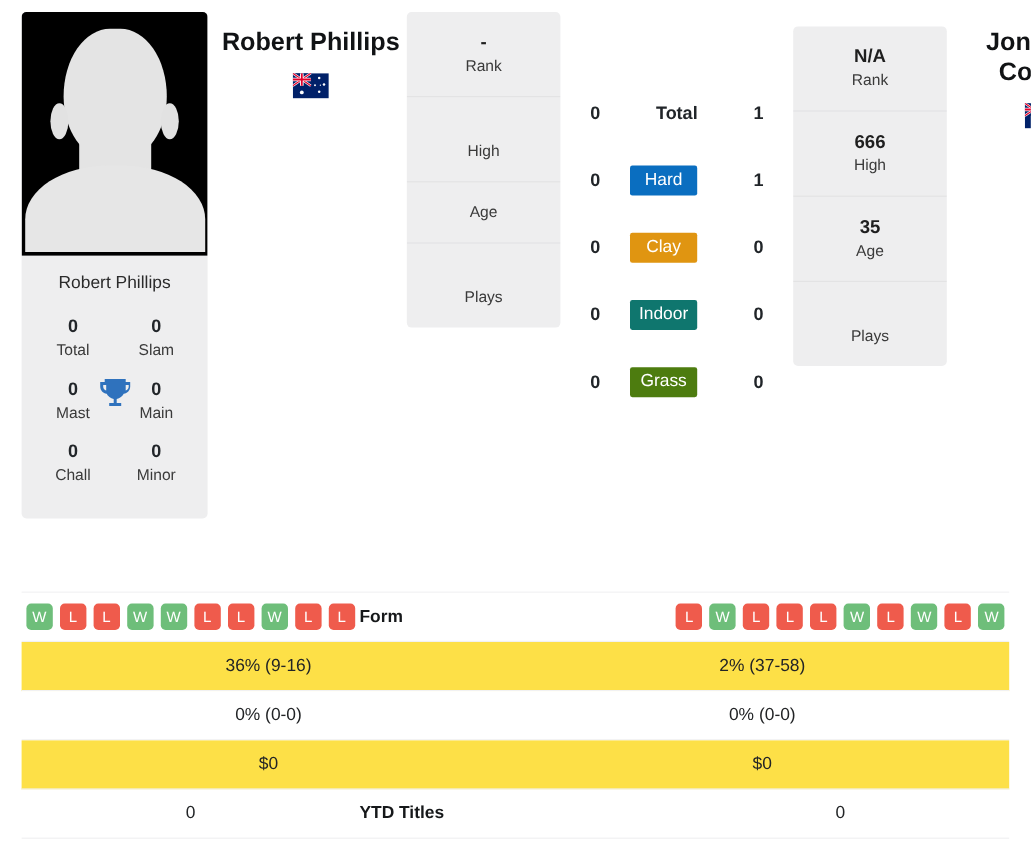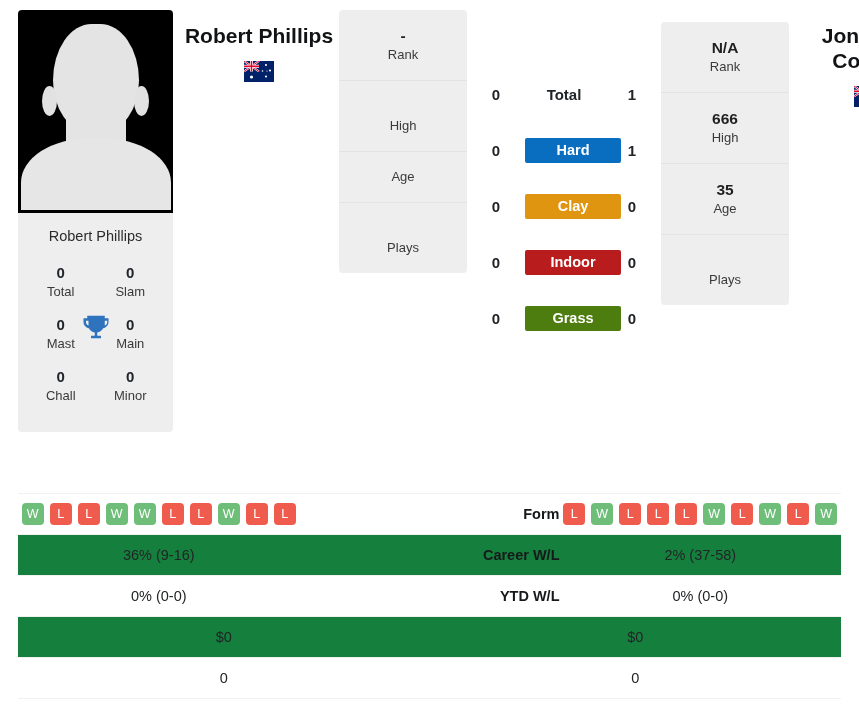--- a/index.html
+++ b/index.html
@@ -183,54 +183,54 @@
     color: #212529;
   }
   .surface-label {
     width: 78px;
     text-align: center;
     font-size: 15px;
     font-weight: bold;
     color: #212529;
   }
   .surface-badge {
-    width: 96px;
+    width: 56px;
     text-align: center;
     font-size: 14.5px;
     color: #ffffff;
     padding: 4px 0 5px 0;
     border-radius: 2px;
-    font-weight: bold;
+    font-weight: normal;
   }
 
   
   .cmp-table {
     position: absolute;
     left: 18px;
     top: 493px;
     width: 823px;
     border-top: 1px solid #f1f1f2;
   }
   .cmp-row {
     display: flex;
     align-items: center;
     height: 41px;
     border-bottom: 1px solid #f1f1f2;
   }
   .cmp-row.odd  { background: #ffffff; }
-  .cmp-row.even { background: #15803d; }
+  .cmp-row.even { background: #fde047; }
   .cmp-side {
     flex: 1 1 0;
     text-align: center;
     font-size: 14.5px;
     color: #222426;
   }
   .cmp-label {
     flex: 0 0 260px;
-    text-align: right;
+    text-align: left;
     font-size: 14.5px;
     font-weight: bold;
     color: #16181a;
   }
   .form-strip {
     display: flex;
     justify-content: center;
     gap: 6px;
   }
   .form-badge {
@@ -345,21 +345,21 @@
       <div class="score-row">
         <div class="score-num">0</div>
         <div class="surface-label">
           <div class="surface-badge" id="badge-2" style="background: rgb(224, 149, 17);">Clay</div>
         </div>
         <div class="score-num">0</div>
       </div>
       <div class="score-row">
         <div class="score-num">0</div>
         <div class="surface-label">
-          <div class="surface-badge" id="badge-3" style="background: #b91c1c;">Indoor</div>
+          <div class="surface-badge" id="badge-3" style="background: #0f766e;">Indoor</div>
         </div>
         <div class="score-num">0</div>
       </div>
       <div class="score-row">
         <div class="score-num">0</div>
         <div class="surface-label">
           <div class="surface-badge" id="badge-4" style="background: #4d7c0f;">Grass</div>
         </div>
         <div class="score-num">0</div>
       </div>
@@ -435,34 +435,33 @@
             <div class="form-badge form-l">L</div>
             <div class="form-badge form-w">W</div>
             <div class="form-badge form-l">L</div>
             <div class="form-badge form-w">W</div>
           </div>
       </div>
     </div>
 
     <div class="cmp-row even">
       <div class="cmp-side">36% (9-16)</div>
-      <div class="cmp-label">Career W/L</div>
       <div class="cmp-side">2% (37-58)</div>
     </div>
 
     <div class="cmp-row odd">
       <div class="cmp-side">0% (0-0)</div>
-      <div class="cmp-label">YTD W/L</div>
       <div class="cmp-side">0% (0-0)</div>
     </div>
 
     <div class="cmp-row even">
       <div class="cmp-side">$0</div>
       <div class="cmp-side">$0</div>
     </div>
 
     <div class="cmp-row odd">
       <div class="cmp-side">0</div>
+      <div class="cmp-label">YTD Titles</div>
       <div class="cmp-side">0</div>
     </div>
 
   </div>
 </div>
 
 </body></html>

